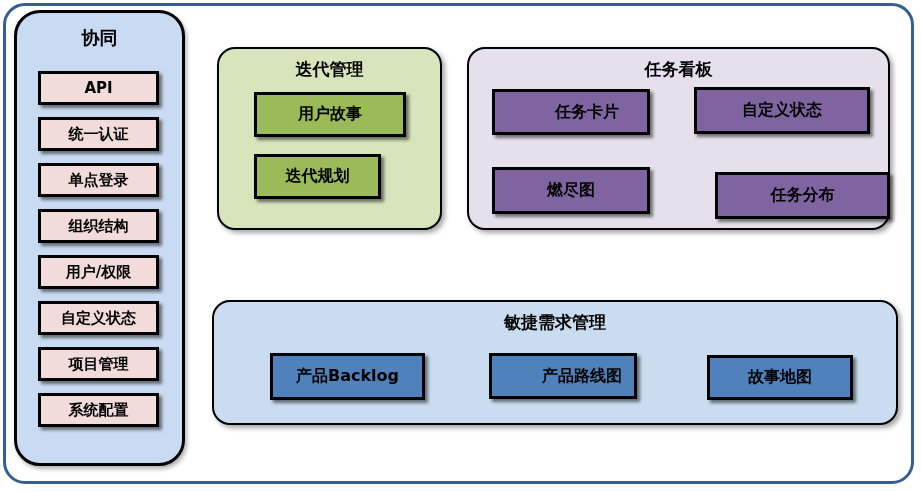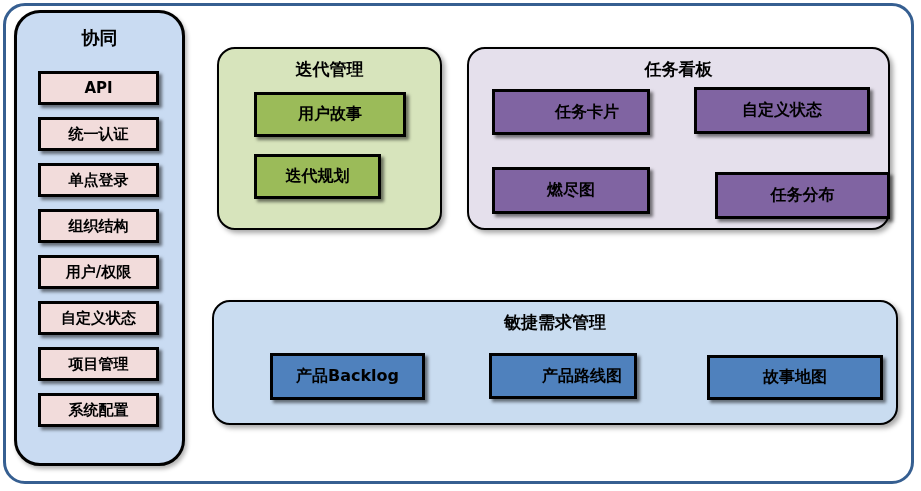--- a/index.html
+++ b/index.html
@@ -89,15 +89,15 @@
     <div class="node" style="left:23px;  top:40px;  width:158px; height:46px;padding-left:32px;">任务卡片</div>
     <div class="node" style="left:225px; top:38px;  width:176px; height:47px;">自定义状态</div>
     <div class="node" style="left:23px;  top:118px; width:158px; height:47px;">燃尽图</div>
     <div class="node" style="left:246px; top:123px; width:175px; height:47px;">任务分布</div>
   </div>
 
   <div class="panel panel-requirements">
     <div class="panel-title">敏捷需求管理</div>
     <div class="node" style="left:56px;  top:51px; width:155px; height:47px;">产品Backlog</div>
     <div class="node" style="left:275px; top:51px; width:148px; height:46px;padding-left:38px;">产品路线图</div>
-    <div class="node" style="left:493px; top:53px; width:176px; height:45px;">故事地图</div>
+    <div class="node" style="left:493px; top:53px; width:146px; height:45px;">故事地图</div>
   </div>
 </div>
 
 </body></html>

